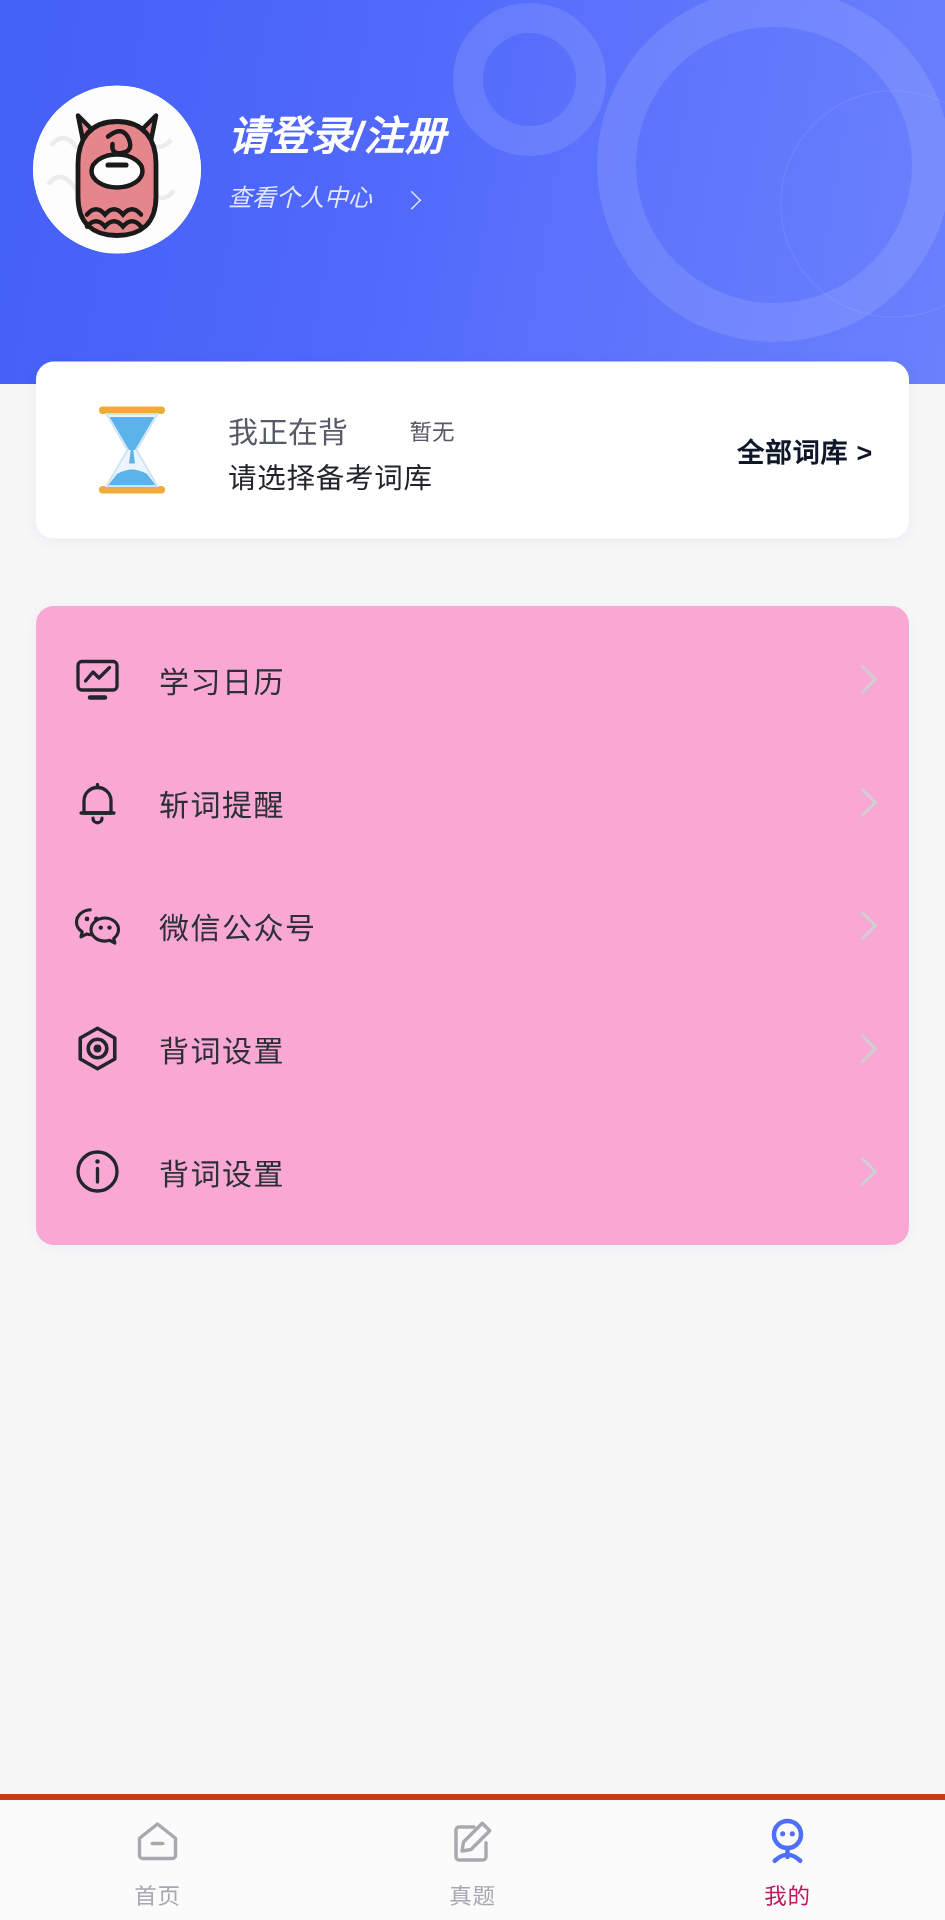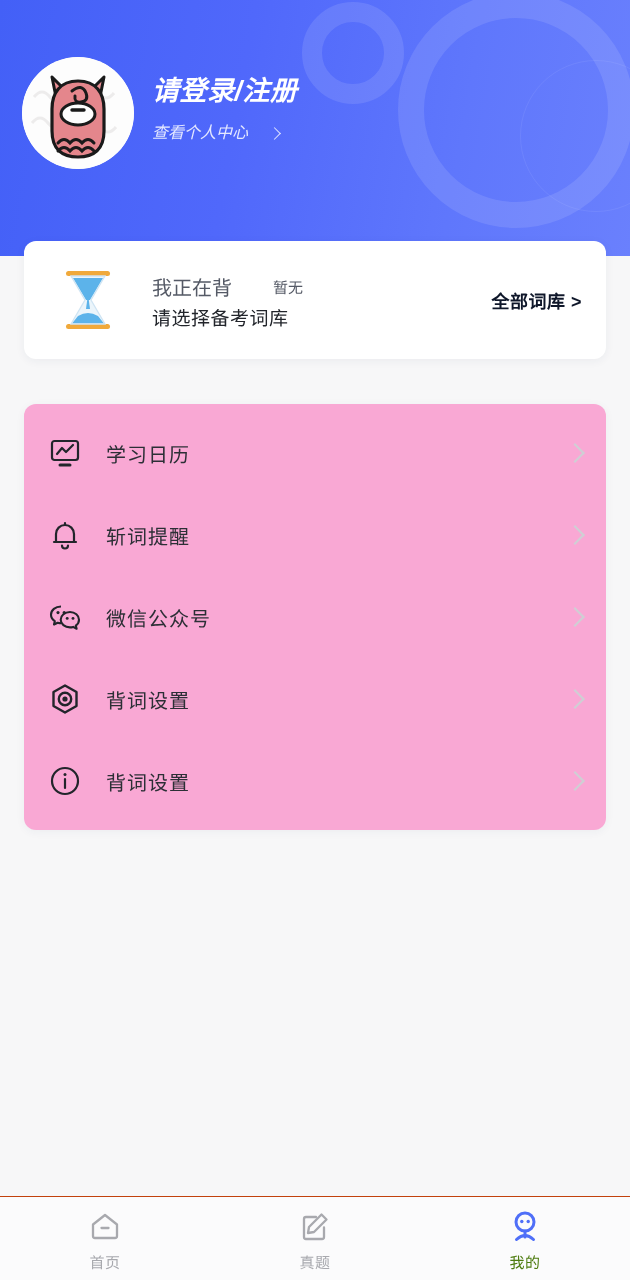--- a/index.html
+++ b/index.html
@@ -178,21 +178,21 @@
     transform: rotate(45deg);
   }
 
   
   .tabbar {
     position: absolute;
     left: 0; bottom: 0;
     width: 630px;
     height: 84px;
     background: #fbfbfc;
-    border-top: 1px solid #c2410c;
+    border-top: 4px solid #c2410c;
     display: flex;
     box-sizing: border-box;
   }
   .tab {
     flex: 1;
     display: flex;
     flex-direction: column;
     align-items: center;
     justify-content: center;
     cursor: pointer;
@@ -203,21 +203,21 @@
     display: flex;
     align-items: center;
     justify-content: center;
   }
   .tab-label {
     margin-top: 7px;
     font-size: 15px;
     color: #a8a9ae;
     letter-spacing: 0.5px;
   }
-  .tab.active .tab-label { color: #4d7c0f; }
+  .tab.active .tab-label { color: #be185d; }
 </style>
 </head>
 <body>
 
 <div class="header">
   <div class="deco-ring ring-small"></div>
   <div class="deco-ring ring-large"></div>
   <div class="deco-ring ring-faint"></div>
 
   <div class="avatar">

